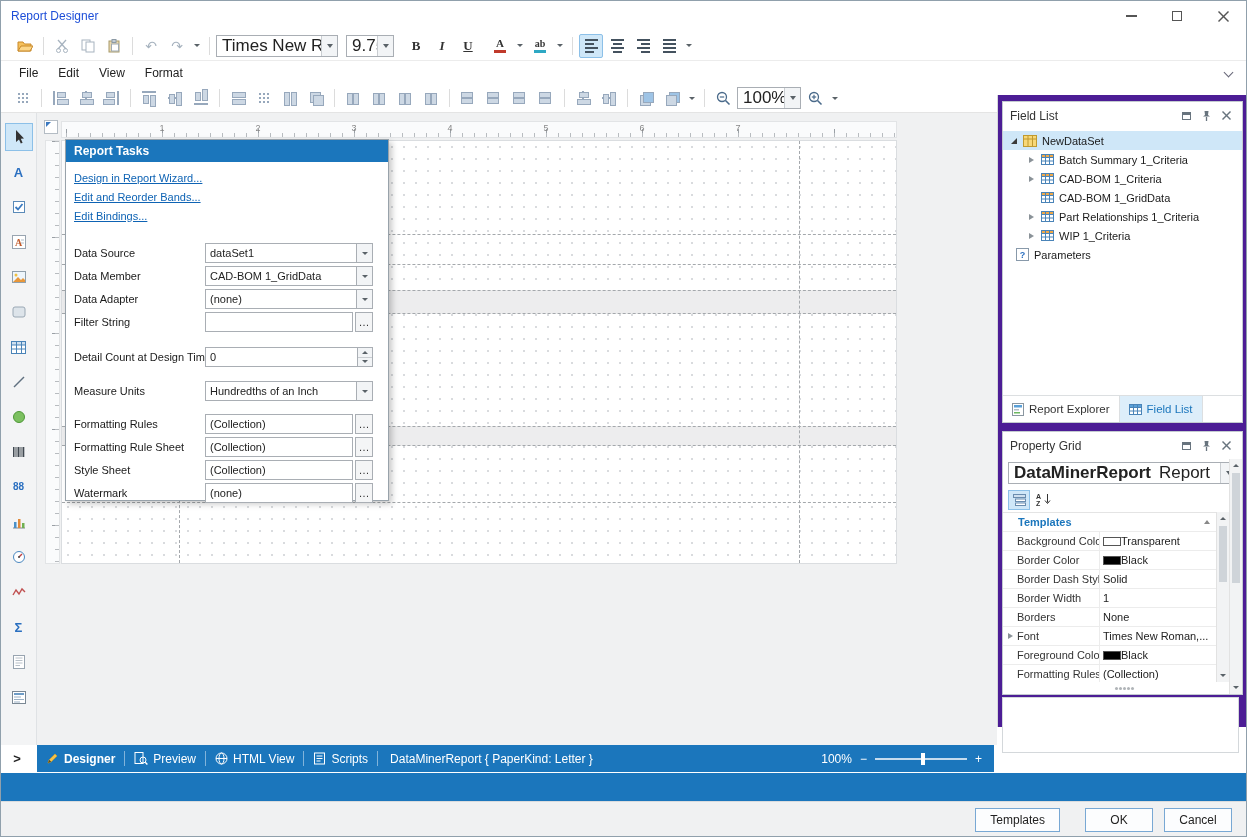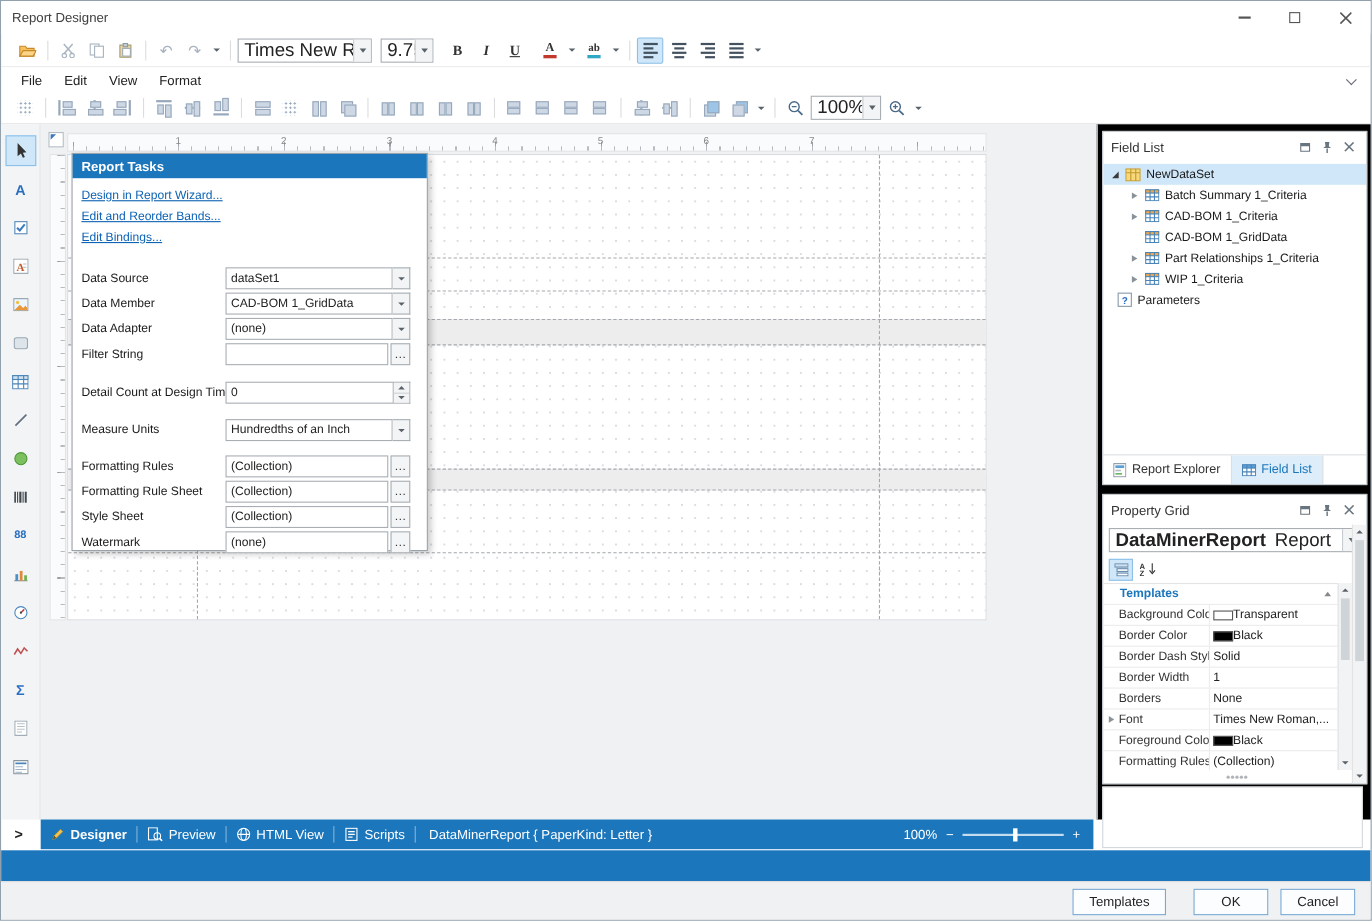--- a/index.html
+++ b/index.html
@@ -1,21 +1,21 @@
 <!DOCTYPE html>
 <html><head>
 <meta charset="utf-8">
 <style>
 :root{--blue:#1b76bc;--sel:#cfe7f8;--selb:#8cc0e8;--gi:#97a8bc;--di:#44525f}
 *{margin:0;padding:0;box-sizing:border-box}
 body{background:#c8c8c8;font-family:"Liberation Sans",sans-serif}
 .app{position:relative;width:1247px;height:837px;background:#fff;border:1px solid #90a0ac;overflow:hidden;font-size:12px;color:#222}
 
 .titlebar{position:absolute;left:0;top:0;right:0;height:30px;display:flex;align-items:center;background:#fff}
-.titlebar .title{margin-left:10px;color:#404040;font-size:12px}
+.titlebar .title{margin-left:10px;color:#1d4ed8;font-size:12px}
 .wincontrols{margin-left:auto;display:flex;height:100%}
 .winbtn{width:46px;display:flex;align-items:center;justify-content:center}
 .ic-min{width:11px;height:2px;background:#555}
 .ic-max{width:10px;height:10px;border:1.5px solid #555}
 
 .toolbar{position:absolute;display:flex;align-items:center;gap:2px}
 #tb1{left:0;top:30px;right:0;height:30px;padding-left:12px;border-bottom:1px solid #ececec}
 #tb2{left:0;top:83px;right:0;height:29px;padding-left:10px;border-bottom:1px solid #e4e4e4}
 .tbtn{min-width:24px;height:24px;display:flex;align-items:center;justify-content:center;border:1px solid transparent;border-radius:2px}
 .tbtn.on{background:var(--sel);border-color:var(--selb)}
@@ -85,21 +85,21 @@
 .srow .lbl{position:absolute;left:8px;top:4px;color:#1a1a1a;white-space:nowrap}
 .srow .ctl{position:absolute;left:139px;top:0;width:168px;height:20px;display:flex}
 .sbox{flex:1;border:1px solid #a9aeb4;background:#fff;display:flex;align-items:center;padding-left:4px;overflow:hidden;white-space:nowrap}
 .sarr{width:16px;border:1px solid #a9aeb4;border-left:none;background:#f2f4f6;display:flex;align-items:center;justify-content:center}
 .sell{width:18px;border:1px solid #a9aeb4;margin-left:2px;background:#f4f5f6;display:flex;align-items:center;justify-content:center;color:#333}
 .sspin{width:15px;border:1px solid #a9aeb4;border-left:none;display:flex;flex-direction:column}
 .sspin>div{flex:1;display:flex;align-items:center;justify-content:center;background:#f2f4f6}
 .sspin .tu{border-bottom:1px solid #c9cdd1}
 .tu-t{width:0;height:0;border-left:3px solid transparent;border-right:3px solid transparent;border-bottom:3.5px solid #5a6268}
 
-.side{position:absolute;left:996px;top:112px;width:251px;height:632px;background:#000000;border-left:1px solid #d6d9db}
+.side{position:absolute;left:996px;top:94px;width:251px;height:632px;background:#4c1d95;border-left:1px solid #d6d9db}
 .panel{position:absolute;left:4px;width:241px;background:#fff;border:1px solid #c3cad0}
 #fl{top:6px;height:322px}
 #pg{top:336px;height:264px}
 .ph{height:27px;display:flex;align-items:center;padding:0 7px;font-size:12px;color:#333}
 .ph .spc{flex:1}
 .phb{width:18px;height:18px;display:flex;align-items:center;justify-content:center;margin-left:2px}
 .ic-dock{width:9px;height:8px;border:1.4px solid #68747e;border-top-width:3px}
 .tree{height:268px;overflow:hidden;padding-top:2px;font-size:11px}
 .trow{display:flex;align-items:center;height:19px;gap:5px;padding-left:6px;color:#1a1a1a;white-space:nowrap}
 .trow.selstate{background:#cfe7f8}

